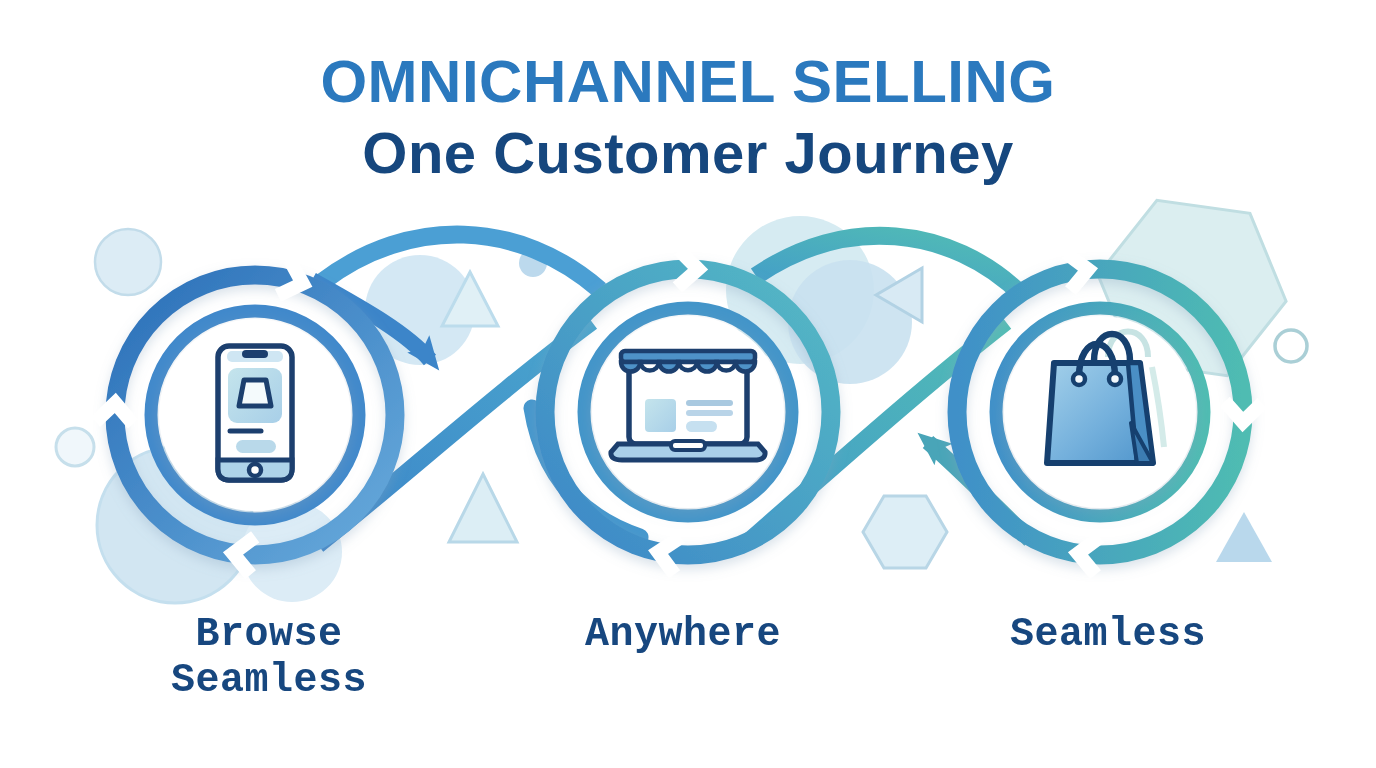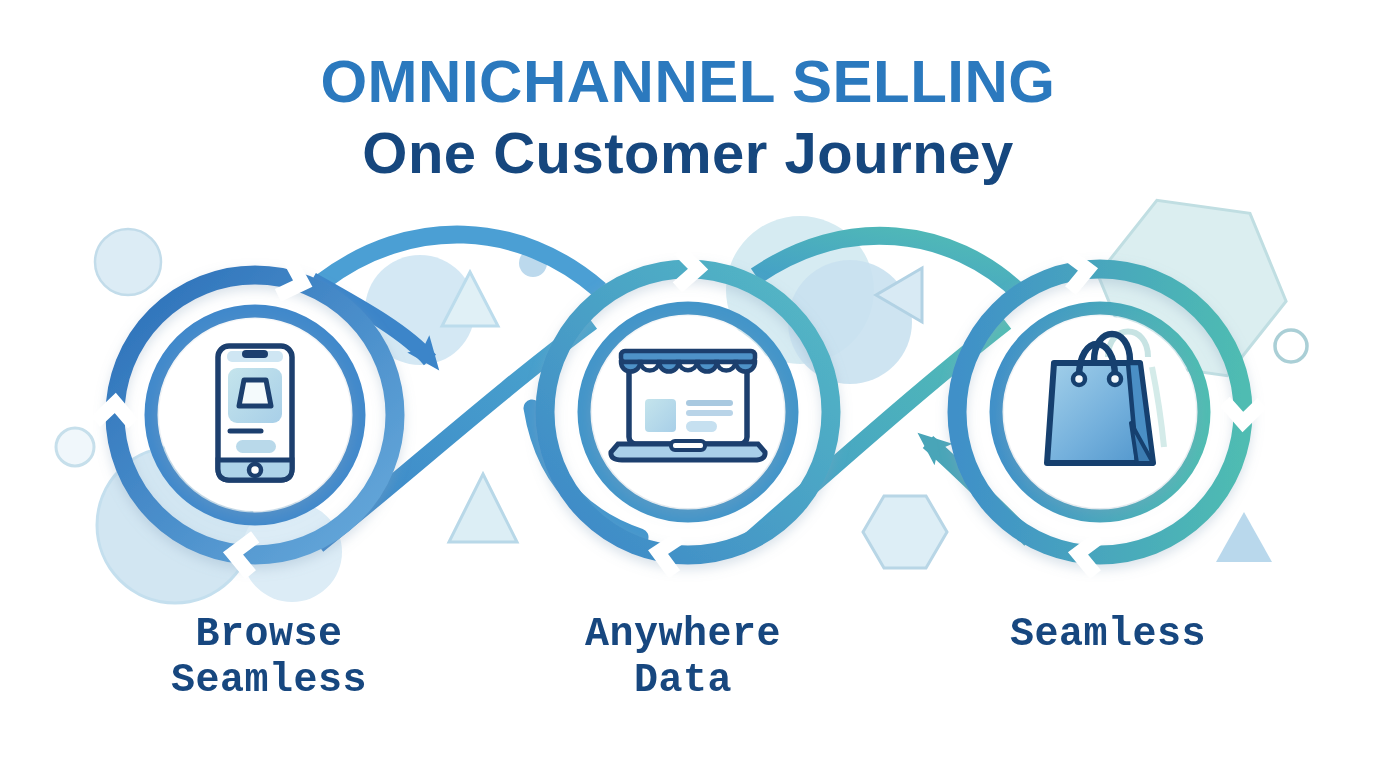--- a/index.html
+++ b/index.html
@@ -196,19 +196,18 @@
     <span class="title-main">OMNICHANNEL SELLING</span>
     <span class="title-sub">One Customer Journey</span>
   </div>
 
   <div class="node-label label-1">
     <span>Browse</span>
     <span>Seamless</span>
   </div>
   <div class="node-label label-2">
     <span>Anywhere</span>
-    <span>Data</span>
   </div>
   <div class="node-label label-3">
     <span>Seamless</span>
   </div>
 
 </div>
 
 </body></html>

